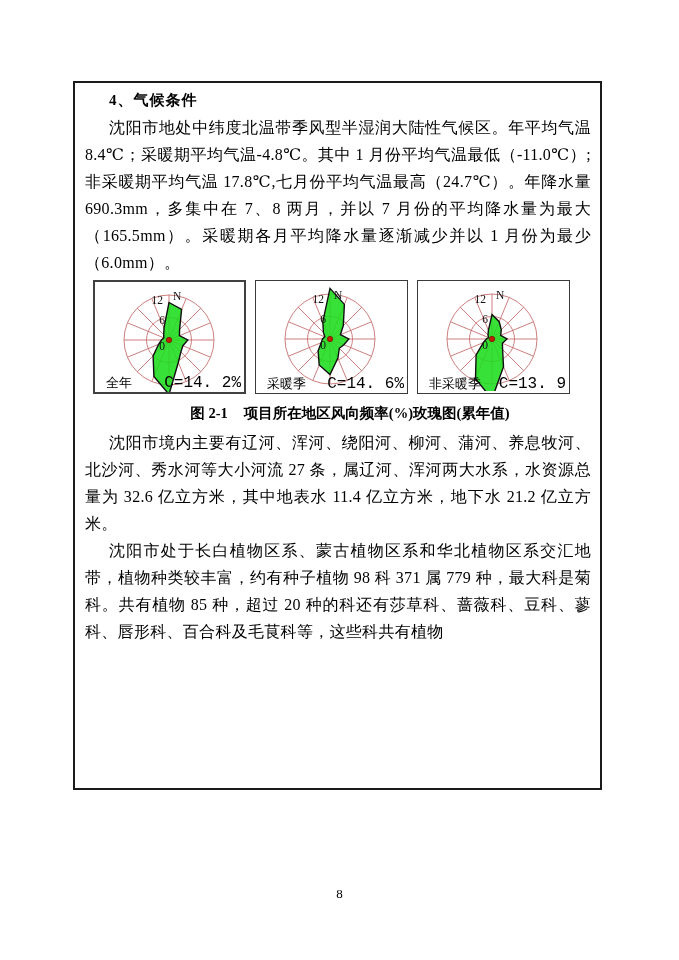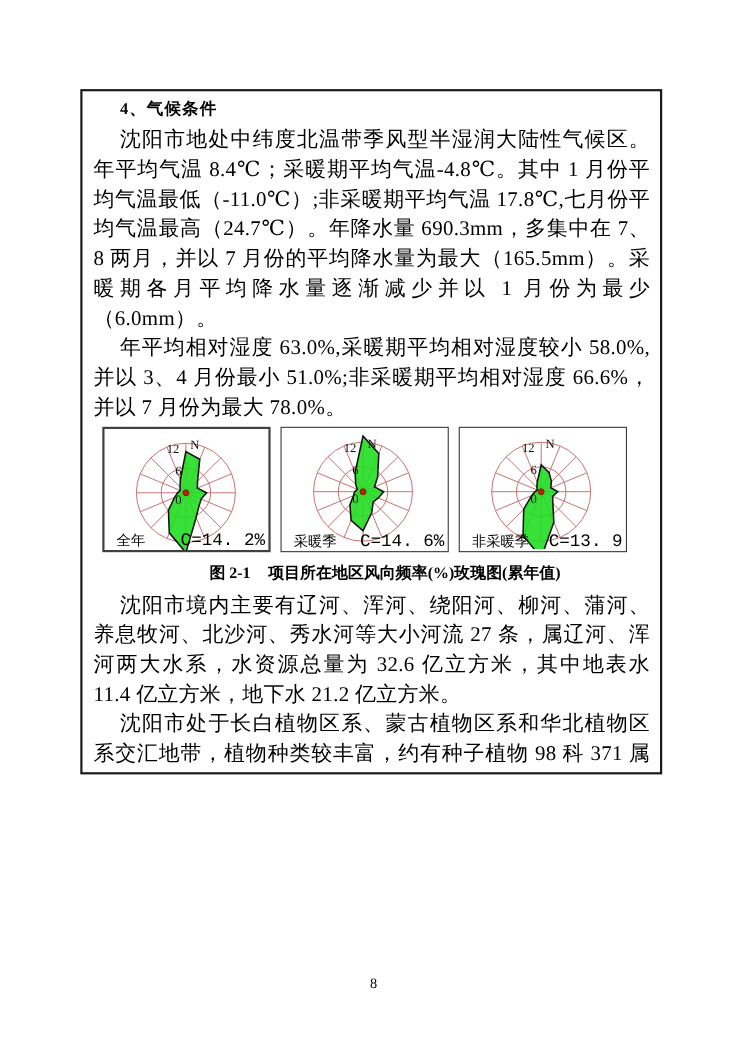--- a/index.html
+++ b/index.html
@@ -2,30 +2,30 @@
 <html><head>
 <meta charset="utf-8">
 <style>
   html,body{margin:0;padding:0;}
   body{
     width:679px;height:960px;background:#ffffff;position:relative;
     font-family:"Liberation Serif","DejaVu Serif",serif;color:#000;
     overflow:hidden;
   }
   .content-box{
-    position:absolute;left:73px;top:81px;width:529px;height:623px;
+    position:absolute;left:73px;top:81px;width:529px;height:709px;
     border:2px solid #1b1b1b;box-sizing:border-box;
     padding:4px 9px 0 10px;overflow:hidden;background:#fff;
   }
   .sec-heading{
     font-size:15px;font-weight:bold;line-height:27px;margin:0;
     text-indent:24px;letter-spacing:1px;
   }
   .body-par{
-    font-size:19px;line-height:27px;margin:0;text-indent:24px;
+    font-size:16px;line-height:27px;margin:0;text-indent:24px;
     text-align:justify;letter-spacing:0.3px;
   }
   .rose-row{
     display:flex;gap:9px;margin:4px 0 6px 8px;
   }
   .rose-box{
     width:153px;height:114px;border:1px solid #3a3a3a;background:#fff;
     position:relative;flex:none;box-sizing:border-box;overflow:hidden;
   }
   .rose-box.emph{border:2px solid #404040;}
@@ -48,21 +48,20 @@
     font-size:13px;
   }
 </style>
 </head>
 <body>
 
 <div class="content-box">
 
   <h3 class="sec-heading">4、气候条件</h3>
   <p class="body-par">沈阳市地处中纬度北温带季风型半湿润大陆性气候区。年平均气温 8.4℃；采暖期平均气温-4.8℃。其中 1 月份平均气温最低（-11.0℃）;非采暖期平均气温 17.8℃,七月份平均气温最高（24.7℃）。年降水量 690.3mm，多集中在 7、8 两月，并以 7 月份的平均降水量为最大（165.5mm）。采暖期各月平均降水量逐渐减少并以 1 月份为最少（6.0mm）。</p>
-  <p class="body-par">年平均相对湿度 63.0%,采暖期平均相对湿度较小 58.0%,并以 3、4 月份最小 51.0%;非采暖期平均相对湿度 66.6%，并以 7 月份为最大 78.0%。</p>
 
   <div class="rose-row" id="rose-row">
       <div class="rose-box emph">
         <svg width="149" height="110" viewBox="0 0 149 110">
           <circle cx="74" cy="58" r="22.5" fill="none" stroke="#c77070" stroke-width="0.9"></circle>
           <circle cx="74" cy="58" r="45" fill="none" stroke="#c77070" stroke-width="0.9"></circle>
           <line x1="74" y1="58" x2="74.00" y2="13.00" stroke="#c77070" stroke-width="0.9"></line>
           <line x1="74" y1="58" x2="91.22" y2="16.43" stroke="#c77070" stroke-width="0.9"></line>
           <line x1="74" y1="58" x2="105.82" y2="26.18" stroke="#c77070" stroke-width="0.9"></line>
           <line x1="74" y1="58" x2="115.57" y2="40.78" stroke="#c77070" stroke-width="0.9"></line>

